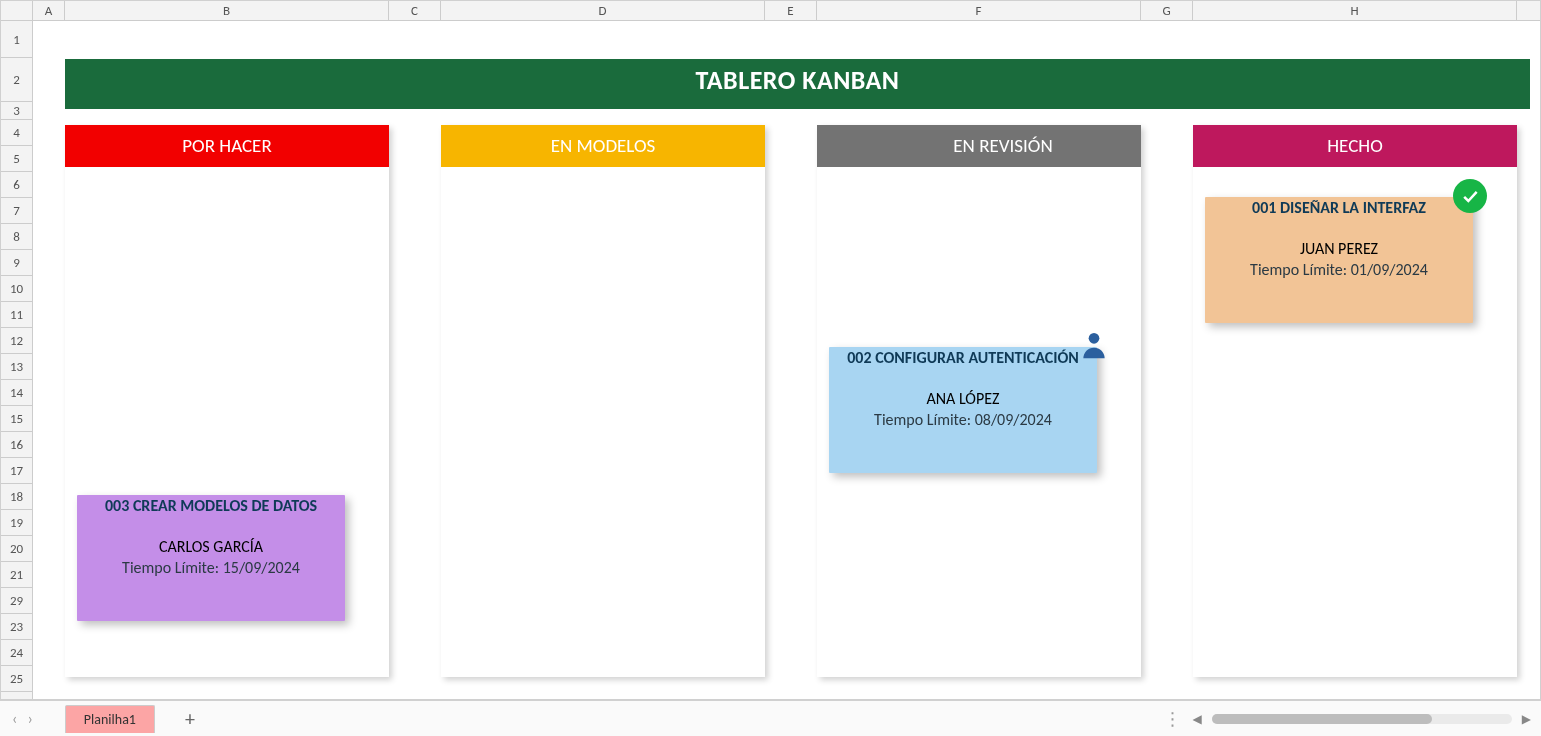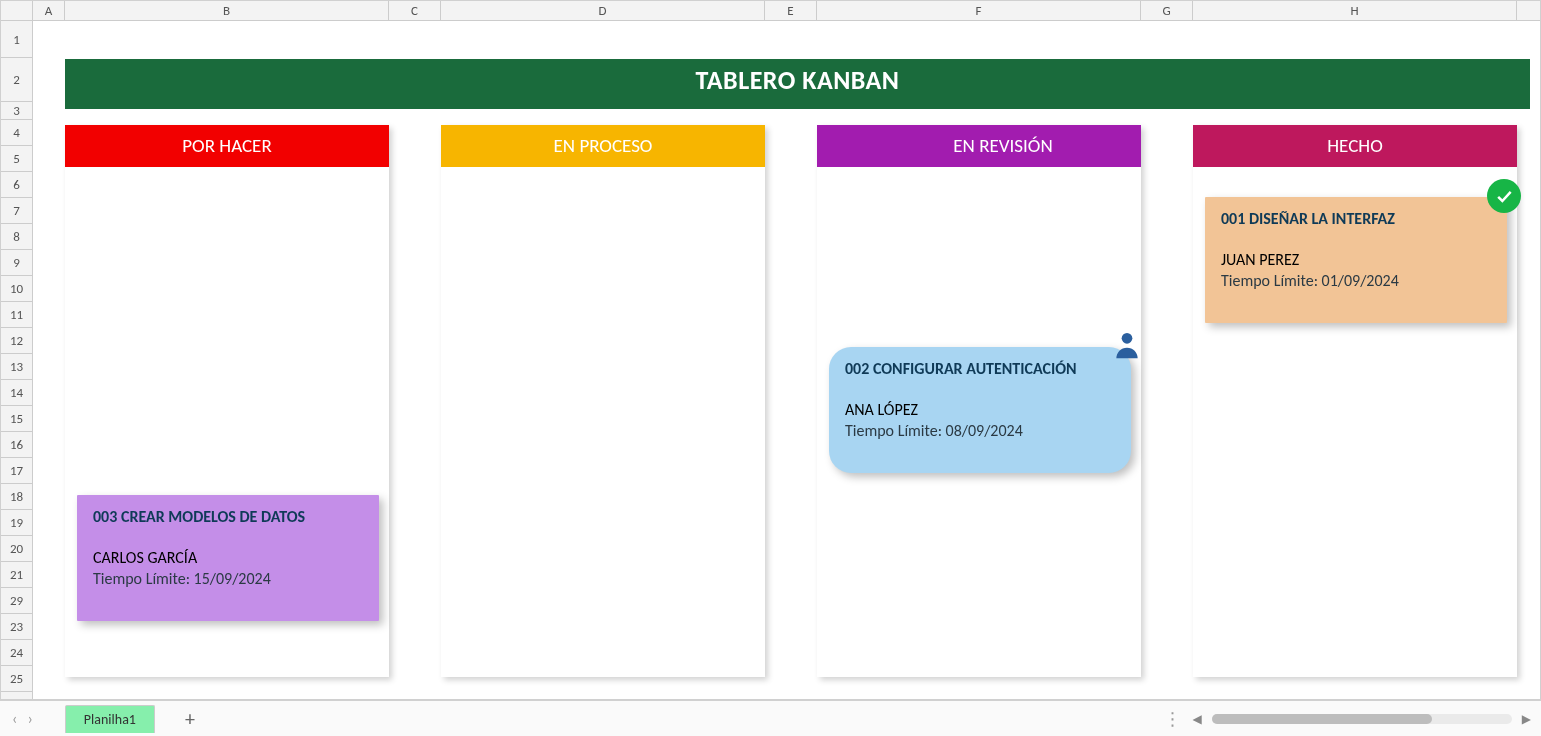--- a/index.html
+++ b/index.html
@@ -88,30 +88,31 @@
     color: #fff;
     font-size: 19px;
     font-weight: 400;
   }
   .kcol.todo     { left: 32px;  width: 324px; }
   .kcol.proceso  { left: 408px; width: 324px; }
   .kcol.revision { left: 784px; width: 324px; }
   .kcol.hecho    { left: 1160px; width: 324px; }
   .kcol.todo .kcol-header     { background: #f20000; }
   .kcol.proceso .kcol-header  { background: #f7b500; }
-  .kcol.revision .kcol-header { background: #a21caf; padding-left: 48px; }
+  .kcol.revision .kcol-header { background: #737373; padding-left: 48px; }
   .kcol.hecho .kcol-header    { background: #be185d; }
   
   .card {
     position: absolute;
-    width: 302px;
+    width: 268px;
     min-height: 126px;
-    padding: 12px 16px;
+    padding: 1px 16px;
     box-shadow: 4px 4px 8px rgba(0,0,0,0.25);
     border-radius: 1px;
+    text-align: center;
   }
   .card .title-line { font-weight: 700; font-size: 16px; color: #0f3a57; margin-bottom: 22px; }
   .card .assignee   { font-weight: 400; font-size: 16px; color: #000000; margin-bottom: 2px; }
   .card .deadline   { font-size: 16px; color: #2b3a44; }
   .card.purple { background: #c48ee8; }
   .card.blue   { background: #a8d5f2; }
   .card.orange { background: #f2c496; }
   .card-icon {
     position: absolute;
     top: -18px; right: -14px;
@@ -130,21 +131,21 @@
     background: #fafafa;
     border-top: 1px solid #d0d0d0;
     display: flex; align-items: center;
   }
   .tab-nav {
     display: flex; gap: 10px; padding: 0 12px;
   }
   .tab-nav .arrow { color: #9a9a9a; font-size: 16px; cursor: pointer; }
   .sheet-tab {
     height: 28px; line-height: 28px; padding: 0 18px;
-    background: #86efac;
+    background: #fca5a5;
     border: 1px solid #ccc; border-bottom: none;
     border-radius: 2px 2px 0 0;
     font-size: 14px;
     margin-left: 20px;
   }
   .add-sheet {
     margin-left: 30px; font-size: 20px; color: #666; cursor: pointer;
   }
   .tabbar .spacer { flex: 1; }
   .scroll-area { display: flex; align-items: center; gap: 10px; padding-right: 10px; }
@@ -210,26 +211,26 @@
     <div class="kcol todo">
       <div class="kcol-header">POR HACER</div>
       <div class="card purple" id="card-todo" style="top: 370px; left: 12px;">
         <div class="title-line">003 CREAR MODELOS DE DATOS</div>
         <div class="assignee">CARLOS GARCÍA</div>
         <div class="deadline">Tiempo Límite: 15/09/2024</div>
       </div>
     </div>
 
     <div class="kcol proceso">
-      <div class="kcol-header">EN PROCESO</div>
+      <div class="kcol-header">EN MODELOS</div>
     </div>
 
     <div class="kcol revision">
       <div class="kcol-header">EN REVISIÓN</div>
-      <div class="card blue" id="card-revision" style="top: 222px; left: 12px; border-radius: 22px;">
+      <div class="card blue" id="card-revision" style="top: 222px; left: 12px;">
         <div class="card-icon person-icon">
           <svg viewBox="0 0 24 24">
               <circle cx="12" cy="7" r="4"></circle>
               <path d="M4 22c0-4.5 3.5-8 8-8s8 3.5 8 8z"></path>
             </svg>
         </div>
         <div class="title-line">002 CONFIGURAR AUTENTICACIÓN</div>
         <div class="assignee">ANA LÓPEZ</div>
         <div class="deadline">Tiempo Límite: 08/09/2024</div>
       </div>

